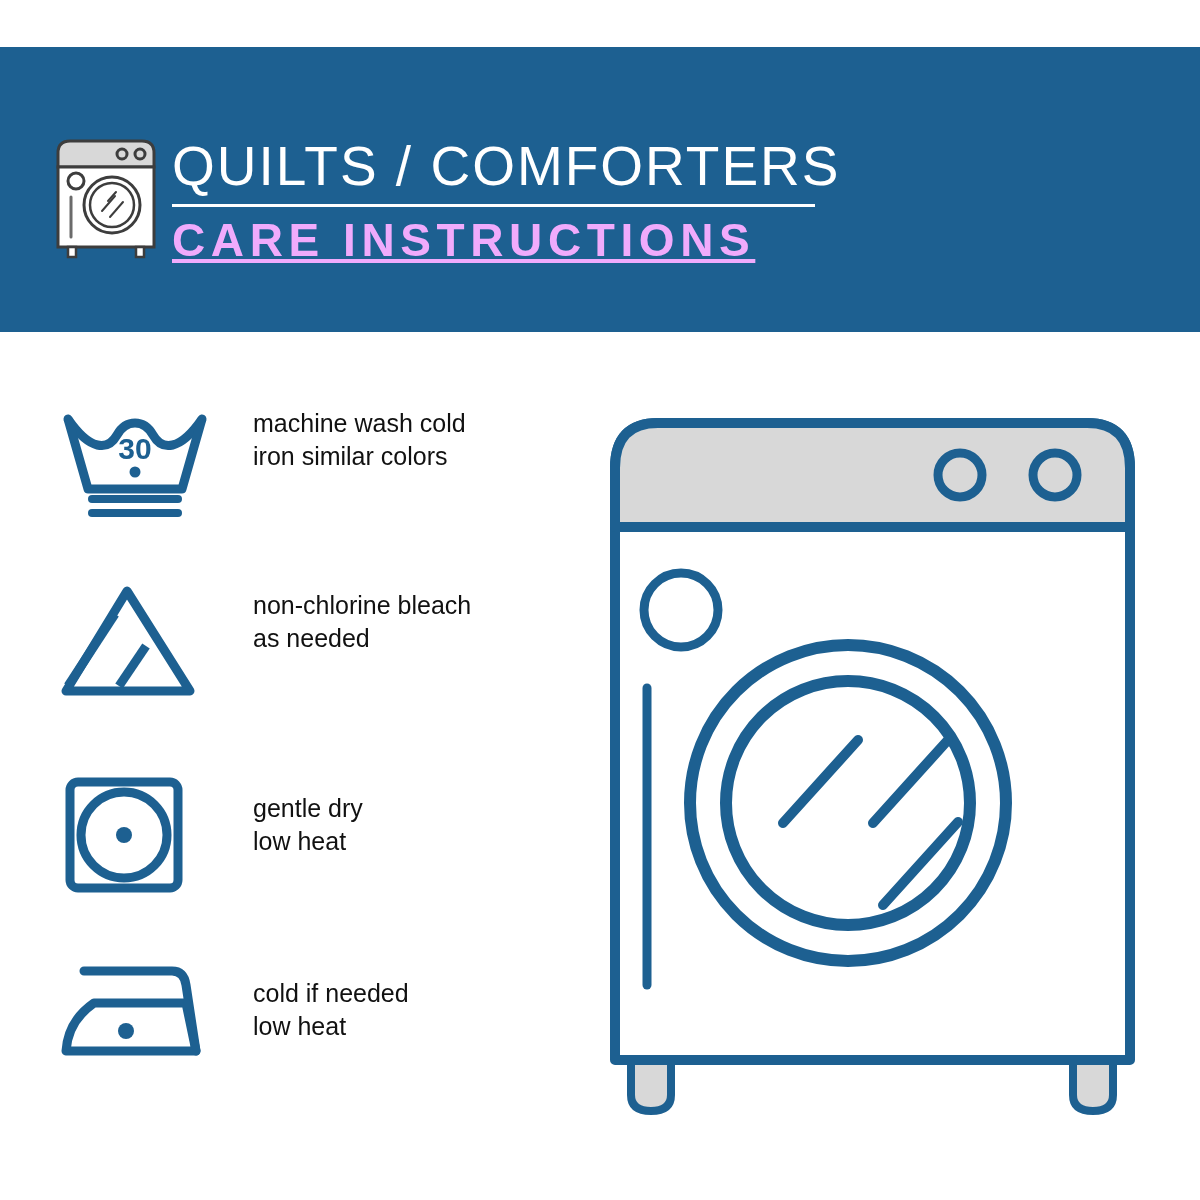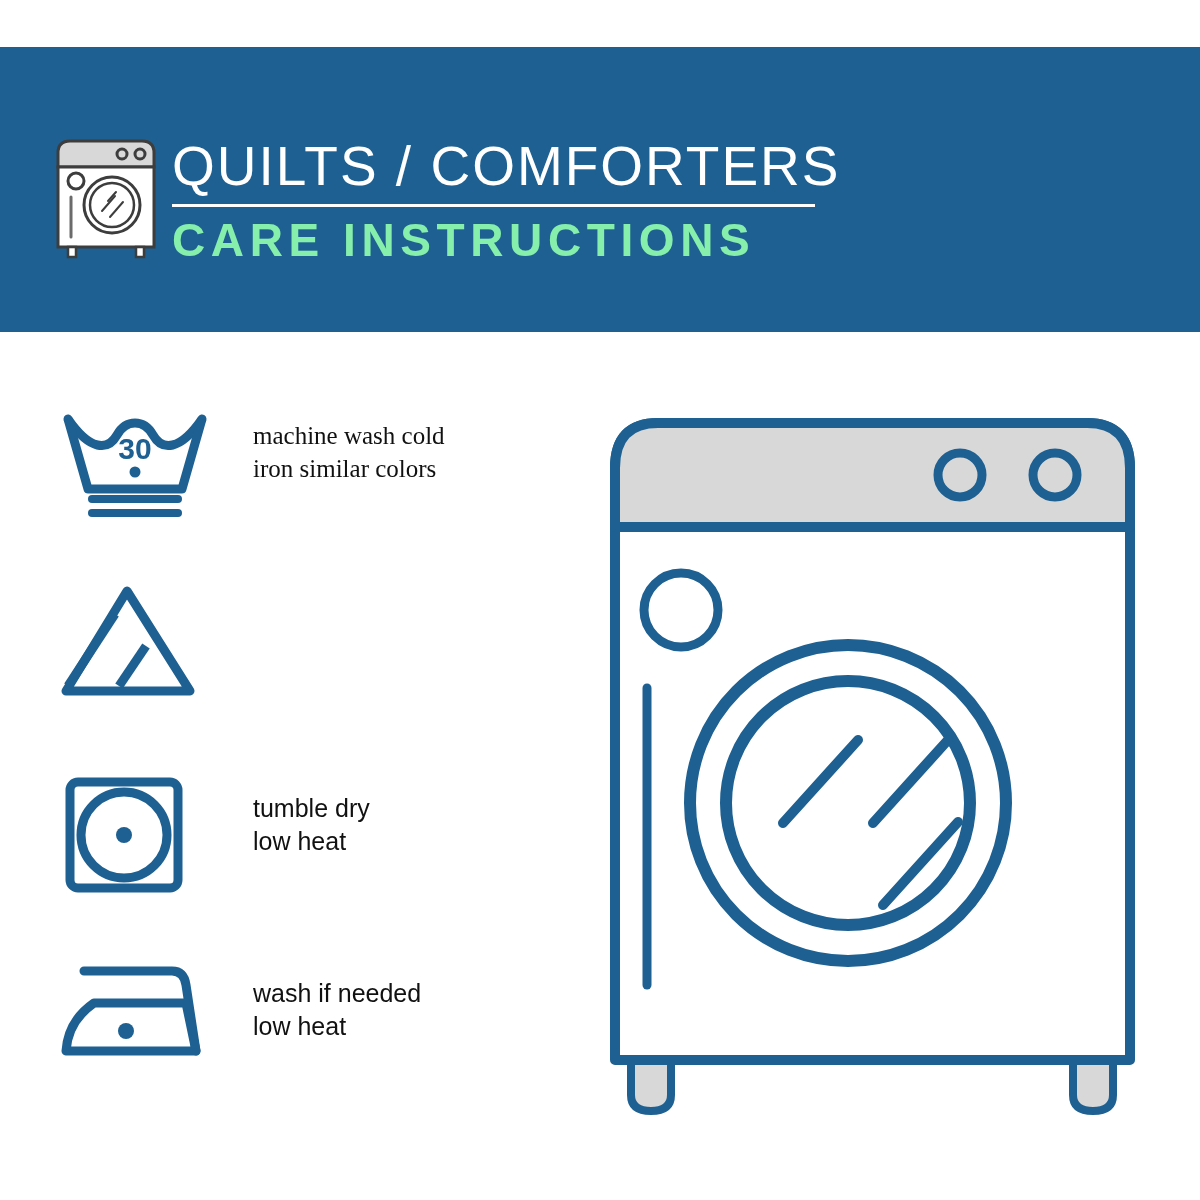--- a/index.html
+++ b/index.html
@@ -51,26 +51,27 @@
   }
 
   #title-rule {
     width: 643px;
     height: 3px;
     background: #ffffff;
     margin: 7px 0 6px 0;
   }
 
   #title-secondary {
-    color: #86efac;
+    color: #f0abfc;
     font-size: 46px;
     line-height: 54px;
     font-weight: 700;
     letter-spacing: 5.6px;
     white-space: nowrap;
+    text-decoration: underline;
   }
 
   
   #care-list {
     position: absolute;
     left: 0;
     top: 395px;
     width: 540px;
   }
 
@@ -102,21 +103,21 @@
   .care-row-text span {
     display: block;
   }
 
   
   #care-row-0 { top: 0px; padding-left: 47px; }
   #care-row-1 { top: 182px; }
   #care-row-2 { top: 375px; }
   #care-row-3 { top: 552px; }
 
-  #care-row-0 .care-row-text { top: 24px; font-family: Liberation Serif, serif; }
+  #care-row-0 .care-row-text { top: 12px; }
   #care-row-1 .care-row-text { top: 12px; }
   #care-row-2 .care-row-text { top: 22px; }
   #care-row-3 .care-row-text { top: 30px; }
 
   #care-row-1 .care-row-icon { top: 4px; }
   #care-row-2 .care-row-icon { top: 0px; }
   #care-row-3 .care-row-icon { top: 8px; }
 
   
   #machine-illustration {
@@ -190,48 +191,52 @@
   </div>
 
   <div class="care-row" id="care-row-1">
     <div class="care-row-icon">
       <svg width="150" height="130" viewBox="0 0 150 130" xmlns="http://www.w3.org/2000/svg">
         <path d="M67 10 L130 110 L6 110 Z" fill="none" stroke="#1d6091" stroke-width="9" stroke-linejoin="round"></path>
         <line x1="55" y1="33" x2="8" y2="105" stroke="#1d6091" stroke-width="9" stroke-linecap="butt"></line>
         <line x1="86" y1="65" x2="59" y2="105" stroke="#1d6091" stroke-width="9" stroke-linecap="butt"></line>
       </svg>
     </div>
+    <div class="care-row-text">
+      <span>non-chlorine bleach</span>
+      <span>as needed</span>
+    </div>
   </div>
 
   <div class="care-row" id="care-row-2">
     <div class="care-row-icon">
       <svg width="150" height="130" viewBox="0 0 150 130" xmlns="http://www.w3.org/2000/svg">
         <rect x="10" y="12" width="108" height="106" rx="8" fill="none" stroke="#1d6091" stroke-width="9"></rect>
         <circle cx="64" cy="65" r="43" fill="none" stroke="#1d6091" stroke-width="9"></circle>
         <circle cx="64" cy="65" r="8" fill="#1d6091"></circle>
       </svg>
     </div>
     <div class="care-row-text">
-      <span>tumble dry</span>
+      <span>gentle dry</span>
       <span>low heat</span>
     </div>
   </div>
 
   <div class="care-row" id="care-row-3">
     <div class="care-row-icon">
       <svg width="150" height="130" viewBox="0 0 150 130" xmlns="http://www.w3.org/2000/svg">
 
         <path d="M24 16 L112 16 Q124 16 126 30 L136 96" fill="none" stroke="#1d6091" stroke-width="9" stroke-linecap="round" stroke-linejoin="round"></path>
 
         <path d="M126 48 L34 48 Q8 66 6 96 L136 96 Z" fill="none" stroke="#1d6091" stroke-width="9" stroke-linejoin="round"></path>
         <circle cx="66" cy="76" r="8" fill="#1d6091"></circle>
       </svg>
     </div>
     <div class="care-row-text">
-      <span>wash if needed</span>
+      <span>cold if needed</span>
       <span>low heat</span>
     </div>
   </div>
 
 </div>
 
 <div id="machine-illustration">
   <svg width="570" height="720" viewBox="0 0 570 720" xmlns="http://www.w3.org/2000/svg">
 
     <g>

